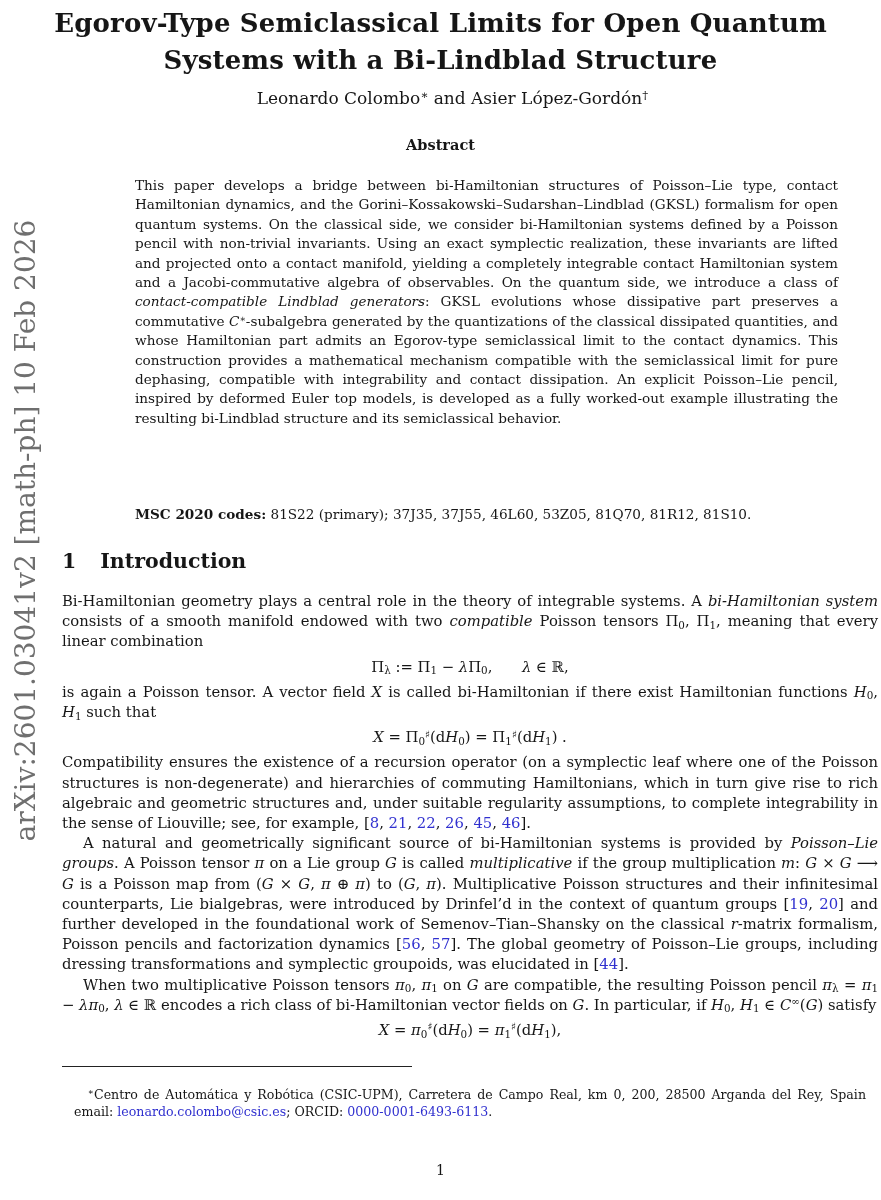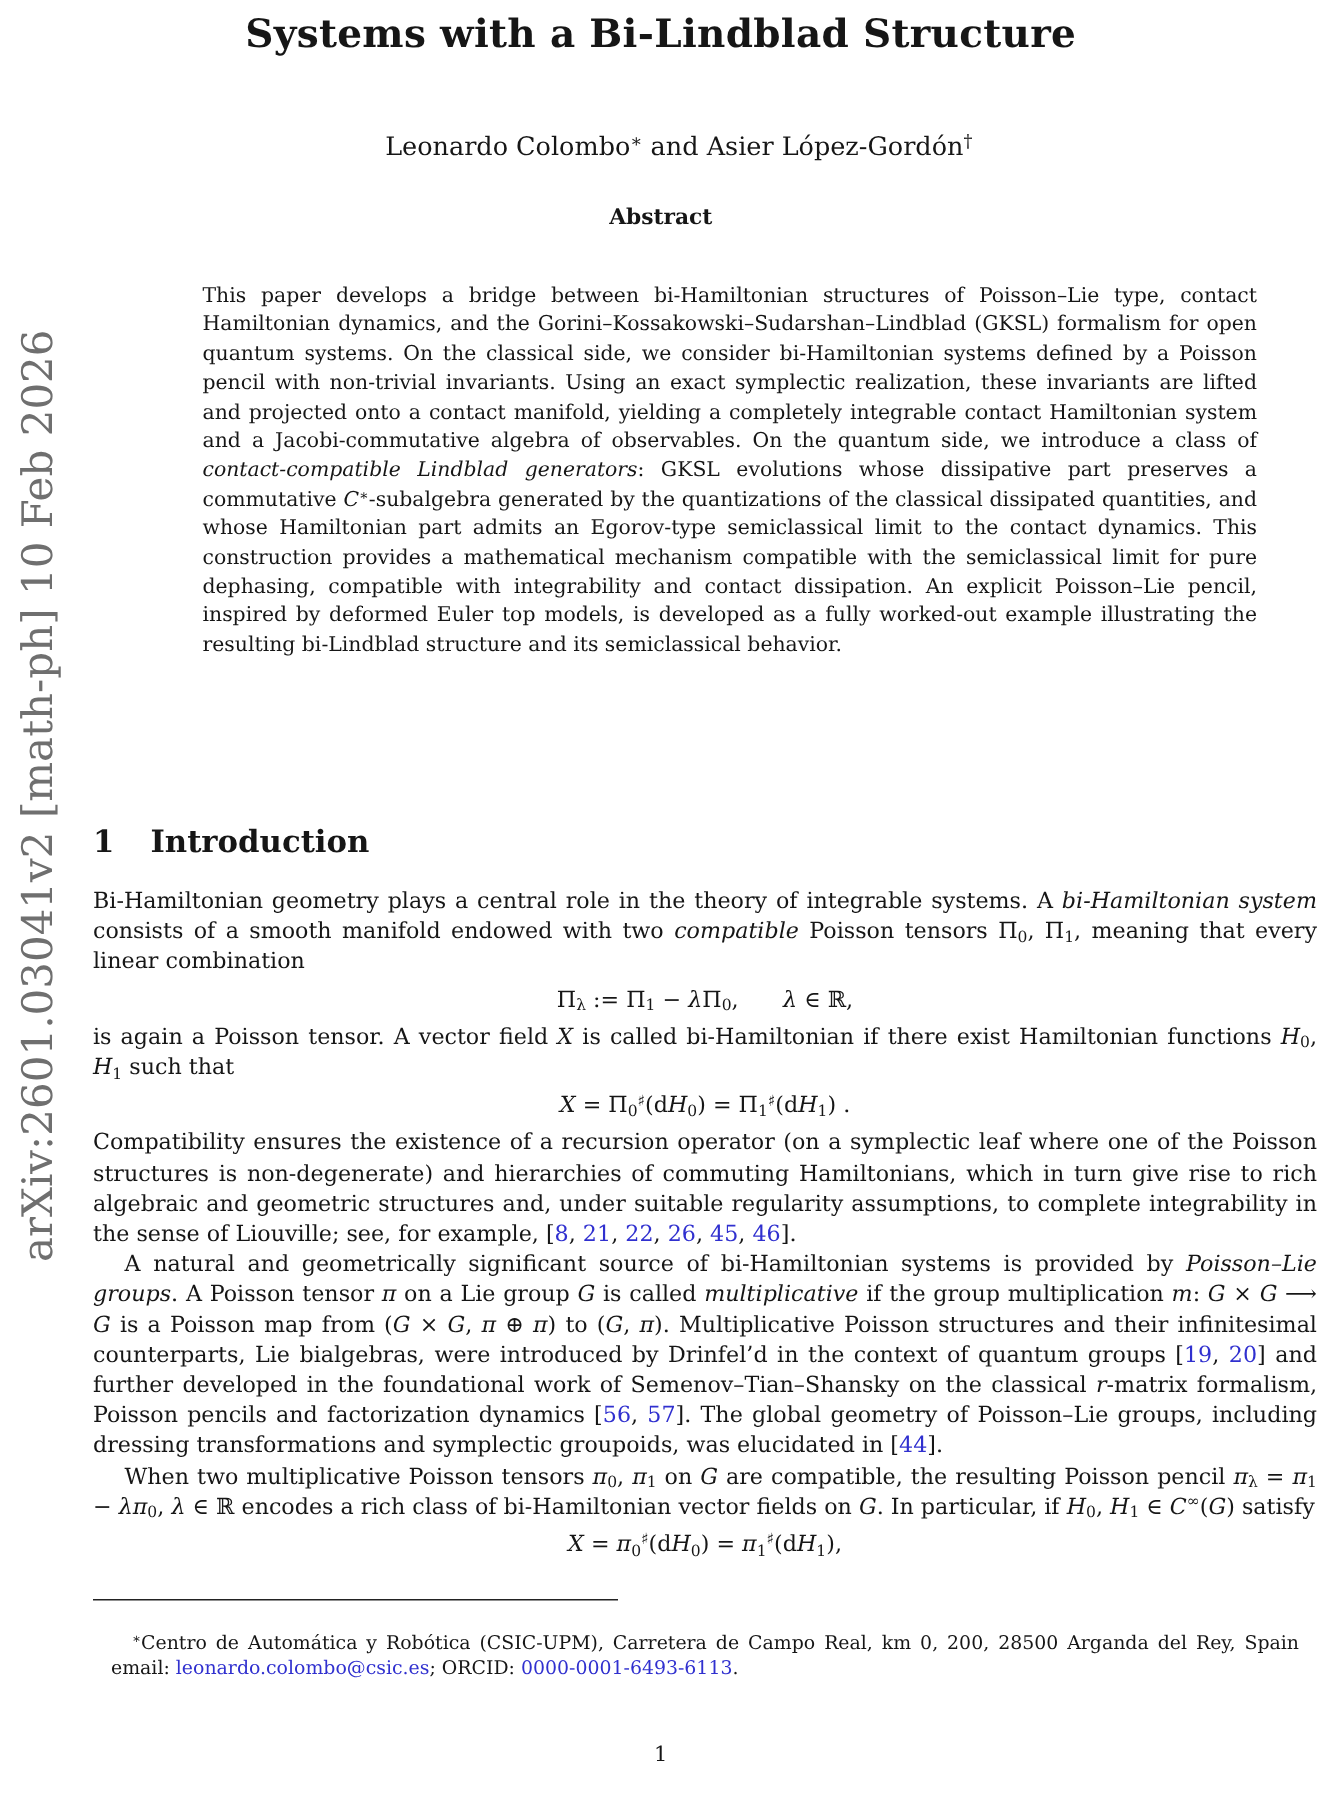--- a/index.html
+++ b/index.html
@@ -43,21 +43,21 @@
   }
   .abs-head {
     position: absolute;
     top: 136px; left: 0; width: 100%;
     text-align: center;
     font-size: 14.5px;
     font-weight: bold;
   }
   .abs-body {
     position: absolute;
-    top: 188px; left: 135px; width: 703px;
+    top: 176px; left: 135px; width: 703px;
     font-size: 13.6px;
     line-height: 19.4px;
     text-align: justify;
   }
   .kw {
     position: absolute;
     top: 446px; left: 135px; width: 703px;
     font-size: 13.6px;
     line-height: 19.4px;
     text-align: justify;
@@ -113,30 +113,32 @@
   .sub { font-size: 70%; position: relative; top: 0.25em;  line-height: 0; }
 </style>
 </head>
 <body>
 
 <div class="page">
 
   <div class="stamp">arXiv:2601.03041v2 [math-ph] 10 Feb 2026</div>
 
   <div class="title">
+    <div>Egorov-Type Semiclassical Limits for Open Quantum</div>
     <div>Systems with a Bi-Lindblad Structure</div>
   </div>
 
   <div class="authors"><span>Leonardo Colombo</span><span class="sup">∗</span><span> and Asier López-Gordón</span><span class="sup">†</span></div>
 
   <div class="abs-head">Abstract</div>
 
   <div class="abs-body"><span>This paper develops a bridge between bi-Hamiltonian structures of Poisson–Lie type, contact Hamiltonian dynamics, and the Gorini–Kossakowski–Sudarshan–Lindblad (GKSL) formalism for open quantum systems. On the classical side, we consider bi-Hamiltonian systems defined by a Poisson pencil with non-trivial invariants. Using an exact symplectic realization, these invariants are lifted and projected onto a contact manifold, yielding a completely integrable contact Hamiltonian system and a Jacobi-commutative algebra of observables. On the quantum side, we introduce a class of </span><span class="i">contact-compatible Lindblad generators</span><span>: GKSL evolutions whose dissipative part preserves a commutative </span><span class="m">C</span><span class="sup">∗</span><span>-subalgebra generated by the quantizations of the classical dissipated quantities, and whose Hamiltonian part admits an Egorov-type semiclassical limit to the contact dynamics. This construction provides a mathematical mechanism compatible with the semiclassical limit for pure dephasing, compatible with integrability and contact dissipation. An explicit Poisson–Lie pencil, inspired by deformed Euler top models, is developed as a fully worked-out example illustrating the resulting bi-Lindblad structure and its semiclassical behavior.</span></div>
 
 
+  <div class="msc"><span class="b">MSC 2020 codes:</span><span> 81S22 (primary); 37J35, 37J55, 46L60, 53Z05, 81Q70, 81R12, 81S10.</span></div>
 
   <div class="sec"><span class="num">1</span><span>Introduction</span></div>
 
   <div class="intro">
       <p class="par"><span>Bi-Hamiltonian geometry plays a central role in the theory of integrable systems. A </span><span class="i">bi-Hamiltonian system</span><span> consists of a smooth manifold endowed with two </span><span class="i">compatible</span><span> Poisson tensors Π</span><span class="sub">0</span><span>, Π</span><span class="sub">1</span><span>, meaning that every linear combination</span></p>
       <div class="eq"><span>Π</span><span class="sub">λ</span><span> := Π</span><span class="sub">1</span><span> − </span><span class="m">λ</span><span>Π</span><span class="sub">0</span><span>,  </span><span class="m">λ</span><span> ∈ ℝ,</span></div>
       <p class="par"><span>is again a Poisson tensor. A vector field </span><span class="m">X</span><span> is called bi-Hamiltonian if there exist Hamiltonian functions </span><span class="m">H</span><span class="sub">0</span><span>, </span><span class="m">H</span><span class="sub">1</span><span> such that</span></p>
       <div class="eq"><span class="m">X</span><span> = Π</span><span class="sub">0</span><span class="sup">♯</span><span>(d</span><span class="m">H</span><span class="sub">0</span><span>) = Π</span><span class="sub">1</span><span class="sup">♯</span><span>(d</span><span class="m">H</span><span class="sub">1</span><span>) .</span></div>
       <p class="par"><span>Compatibility ensures the existence of a recursion operator (on a symplectic leaf where one of the Poisson structures is non-degenerate) and hierarchies of commuting Hamiltonians, which in turn give rise to rich algebraic and geometric structures and, under suitable regularity assumptions, to complete integrability in the sense of Liouville; see, for example, [</span><span class="blue">8</span><span>, </span><span class="blue">21</span><span>, </span><span class="blue">22</span><span>, </span><span class="blue">26</span><span>, </span><span class="blue">45</span><span>, </span><span class="blue">46</span><span>].</span></p>
       <p class="par indent"><span>A natural and geometrically significant source of bi-Hamiltonian systems is provided by </span><span class="i">Poisson–Lie groups</span><span>. A Poisson tensor </span><span class="m">π</span><span> on a Lie group </span><span class="m">G</span><span> is called </span><span class="i">multiplicative</span><span> if the group multiplication </span><span class="m">m</span><span>: </span><span class="m">G</span><span> × </span><span class="m">G</span><span> ⟶ </span><span class="m">G</span><span> is a Poisson map from (</span><span class="m">G</span><span> × </span><span class="m">G</span><span>, </span><span class="m">π</span><span> ⊕ </span><span class="m">π</span><span>) to (</span><span class="m">G</span><span>, </span><span class="m">π</span><span>). Multiplicative Poisson structures and their infinitesimal counterparts, Lie bialgebras, were introduced by Drinfel’d in the context of quantum groups [</span><span class="blue">19</span><span>, </span><span class="blue">20</span><span>] and further developed in the foundational work of Semenov–Tian–Shansky on the classical </span><span class="m">r</span><span>-matrix formalism, Poisson pencils and factorization dynamics [</span><span class="blue">56</span><span>, </span><span class="blue">57</span><span>]. The global geometry of Poisson–Lie groups, including dressing transformations and symplectic groupoids, was elucidated in [</span><span class="blue">44</span><span>].</span></p>

